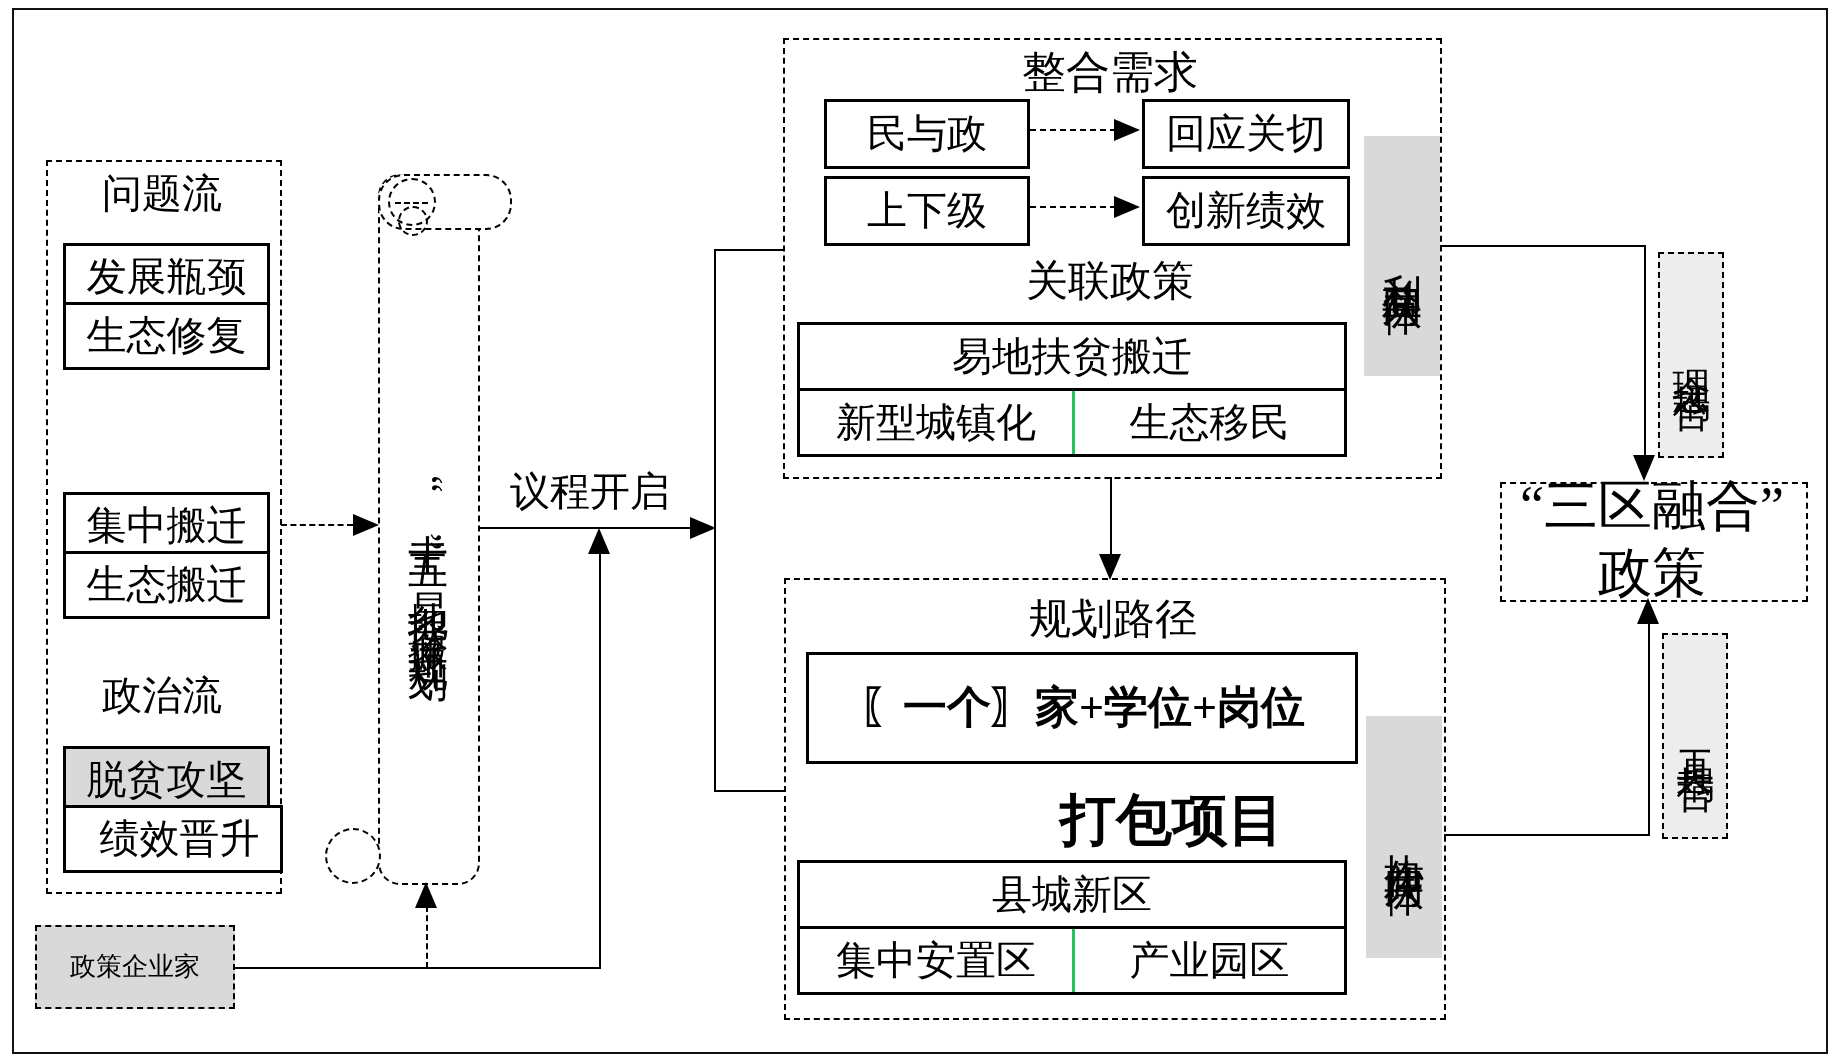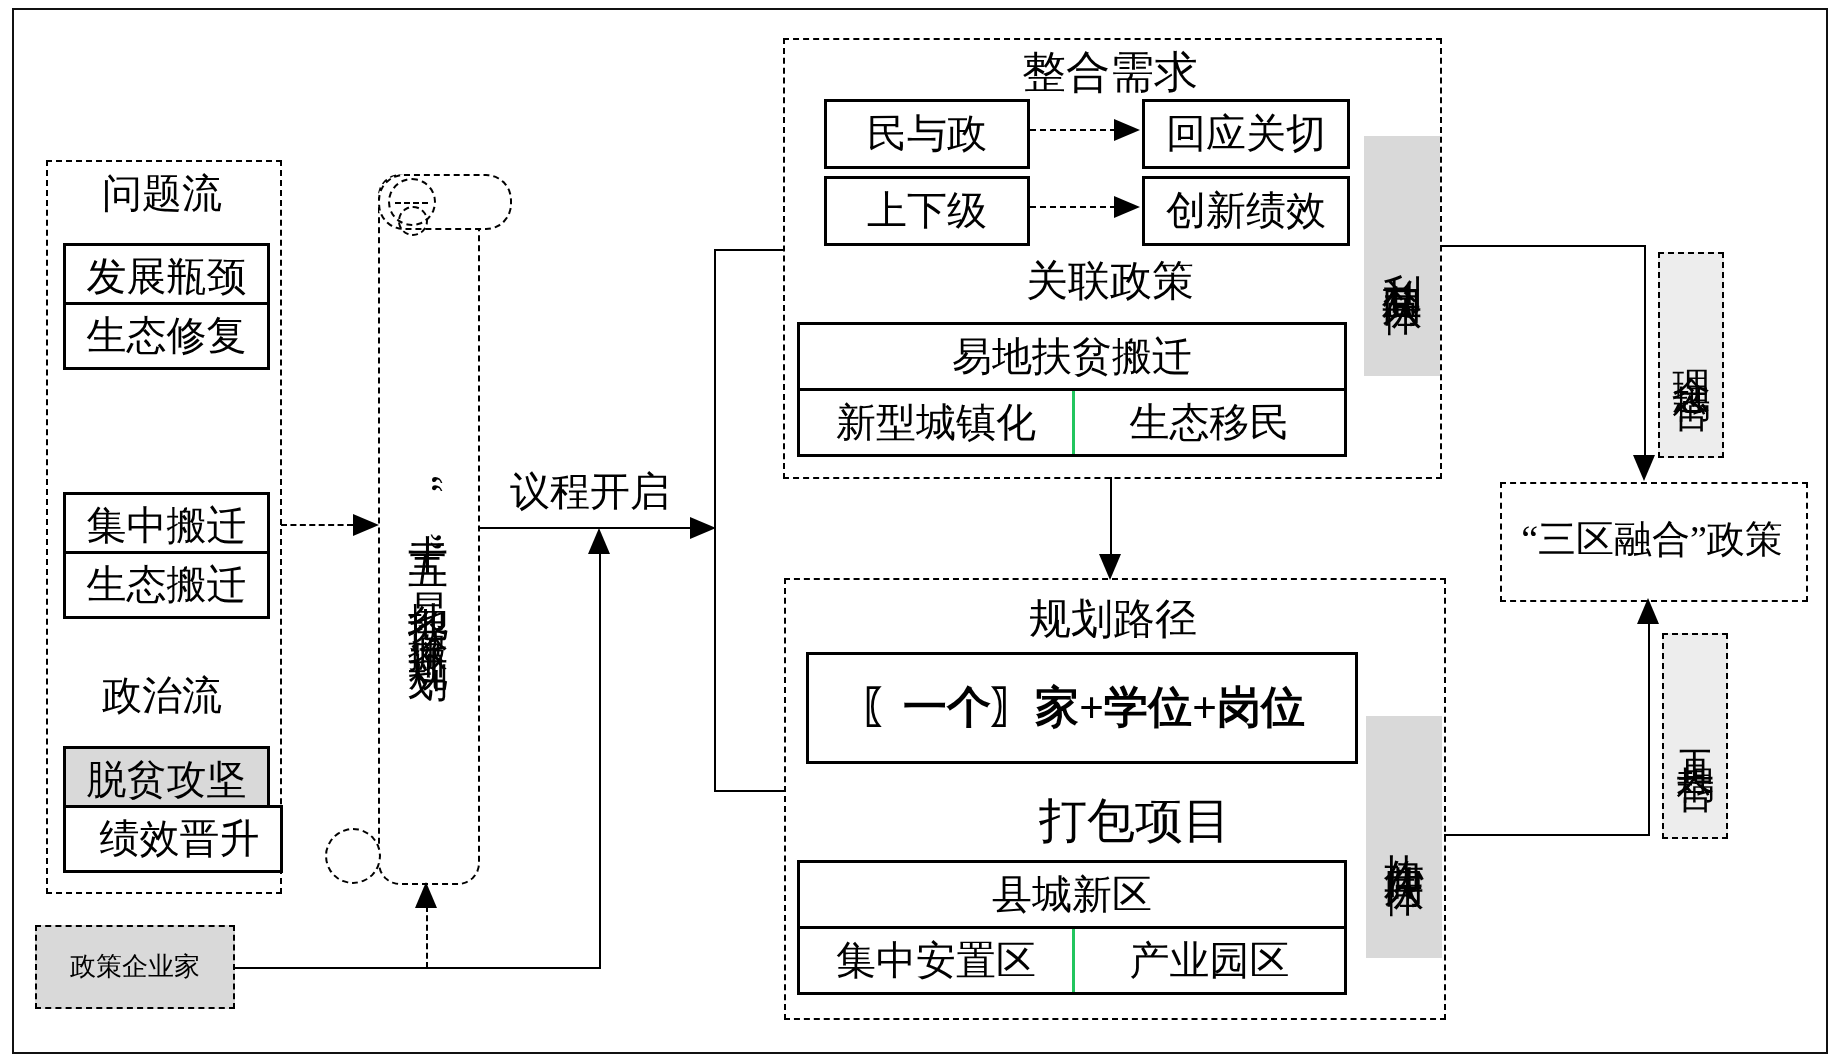--- a/index.html
+++ b/index.html
@@ -119,40 +119,40 @@
   </div>
 
   <div class="vtext shade" style="left:1364px;top:136px;width:76px;height:240px;">利益共同体</div>
 
   <div class="vl" style="left:1110px;top:477px;height:77px;"></div>
   <div class="ad" style="left:1099px;top:554px;"></div>
 
   <div class="dash-frame" style="left:784px;top:578px;width:658px;height:438px;"></div>
   <div class="lbl" style="left:983px;top:594px;width:260px;height:50px;font-size:42px;">规划路径</div>
   <div class="box" style="left:806px;top:652px;width:546px;height:106px;font-size:44px;font-weight:bold;">〖一个〗家+学位+岗位</div>
-  <div class="lbl" style="left:1005px;top:796px;width:260px;height:50px;font-size:48px;">打包项目</div>
+  <div class="lbl" style="left:1042px;top:796px;width:260px;height:50px;font-size:56px;font-weight:bold;">打包项目</div>
 
   <div class="ptable" style="left:797px;top:860px;width:544px;">
     <div class="row-span">县城新区</div>
     <div class="row-split">
       <div class="cell-l">集中安置区</div>
       <div class="cell-r">产业园区</div>
     </div>
   </div>
 
   <div class="vtext shade" style="left:1366px;top:716px;width:76px;height:242px;">协作共同体</div>
 
   <div class="hl" style="left:1440px;top:245px;width:204px;"></div>
   <div class="vl" style="left:1644px;top:245px;height:212px;"></div>
   <div class="ad" style="left:1633px;top:455px;"></div>
 
   <div class="vtext shade-light" style="left:1658px;top:252px;width:62px;height:202px;border:2px dashed #000;font-size:38px;letter-spacing:8px;">理念耦合</div>
 
   <div class="dash-frame" style="left:1500px;top:482px;width:304px;height:116px;"></div>
-  <div class="abs" style="left:1500px;top:482px;width:304px;height:116px;display:flex;flex-direction:row;align-items:center;justify-content:center;font-size:38px;line-height:1.25;">
+  <div class="abs" style="left:1500px;top:482px;width:304px;height:116px;display:flex;flex-direction:column;align-items:center;justify-content:center;font-size:54px;line-height:1.25;">
     <div>“三区融合”</div>
     <div>政策</div>
   </div>
 
   <div class="vtext shade-light" style="left:1662px;top:633px;width:62px;height:202px;border:2px dashed #000;font-size:38px;letter-spacing:8px;">工具耦合</div>
 
   <div class="hl" style="left:1444px;top:834px;width:206px;"></div>
   <div class="vl" style="left:1648px;top:622px;height:212px;"></div>
   <div class="au" style="left:1637px;top:598px;"></div>
 

